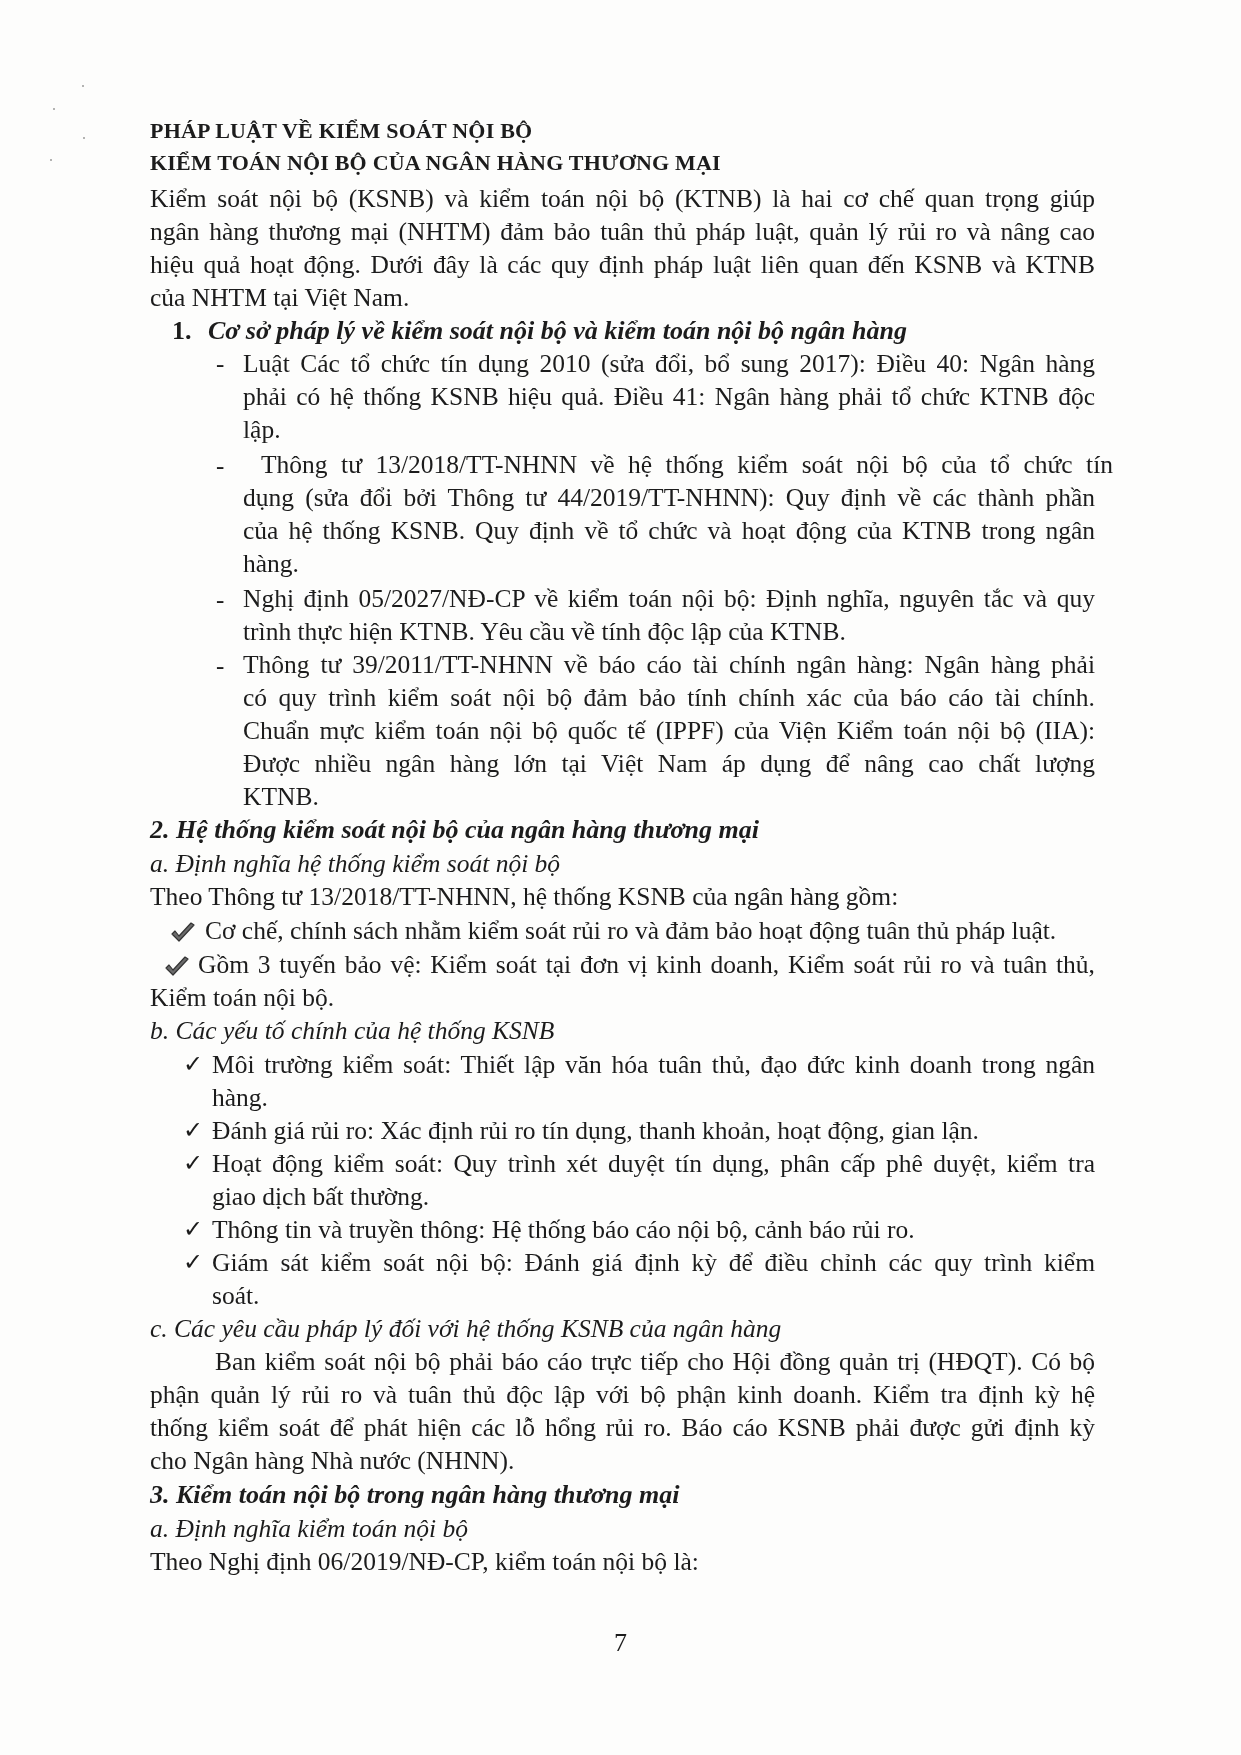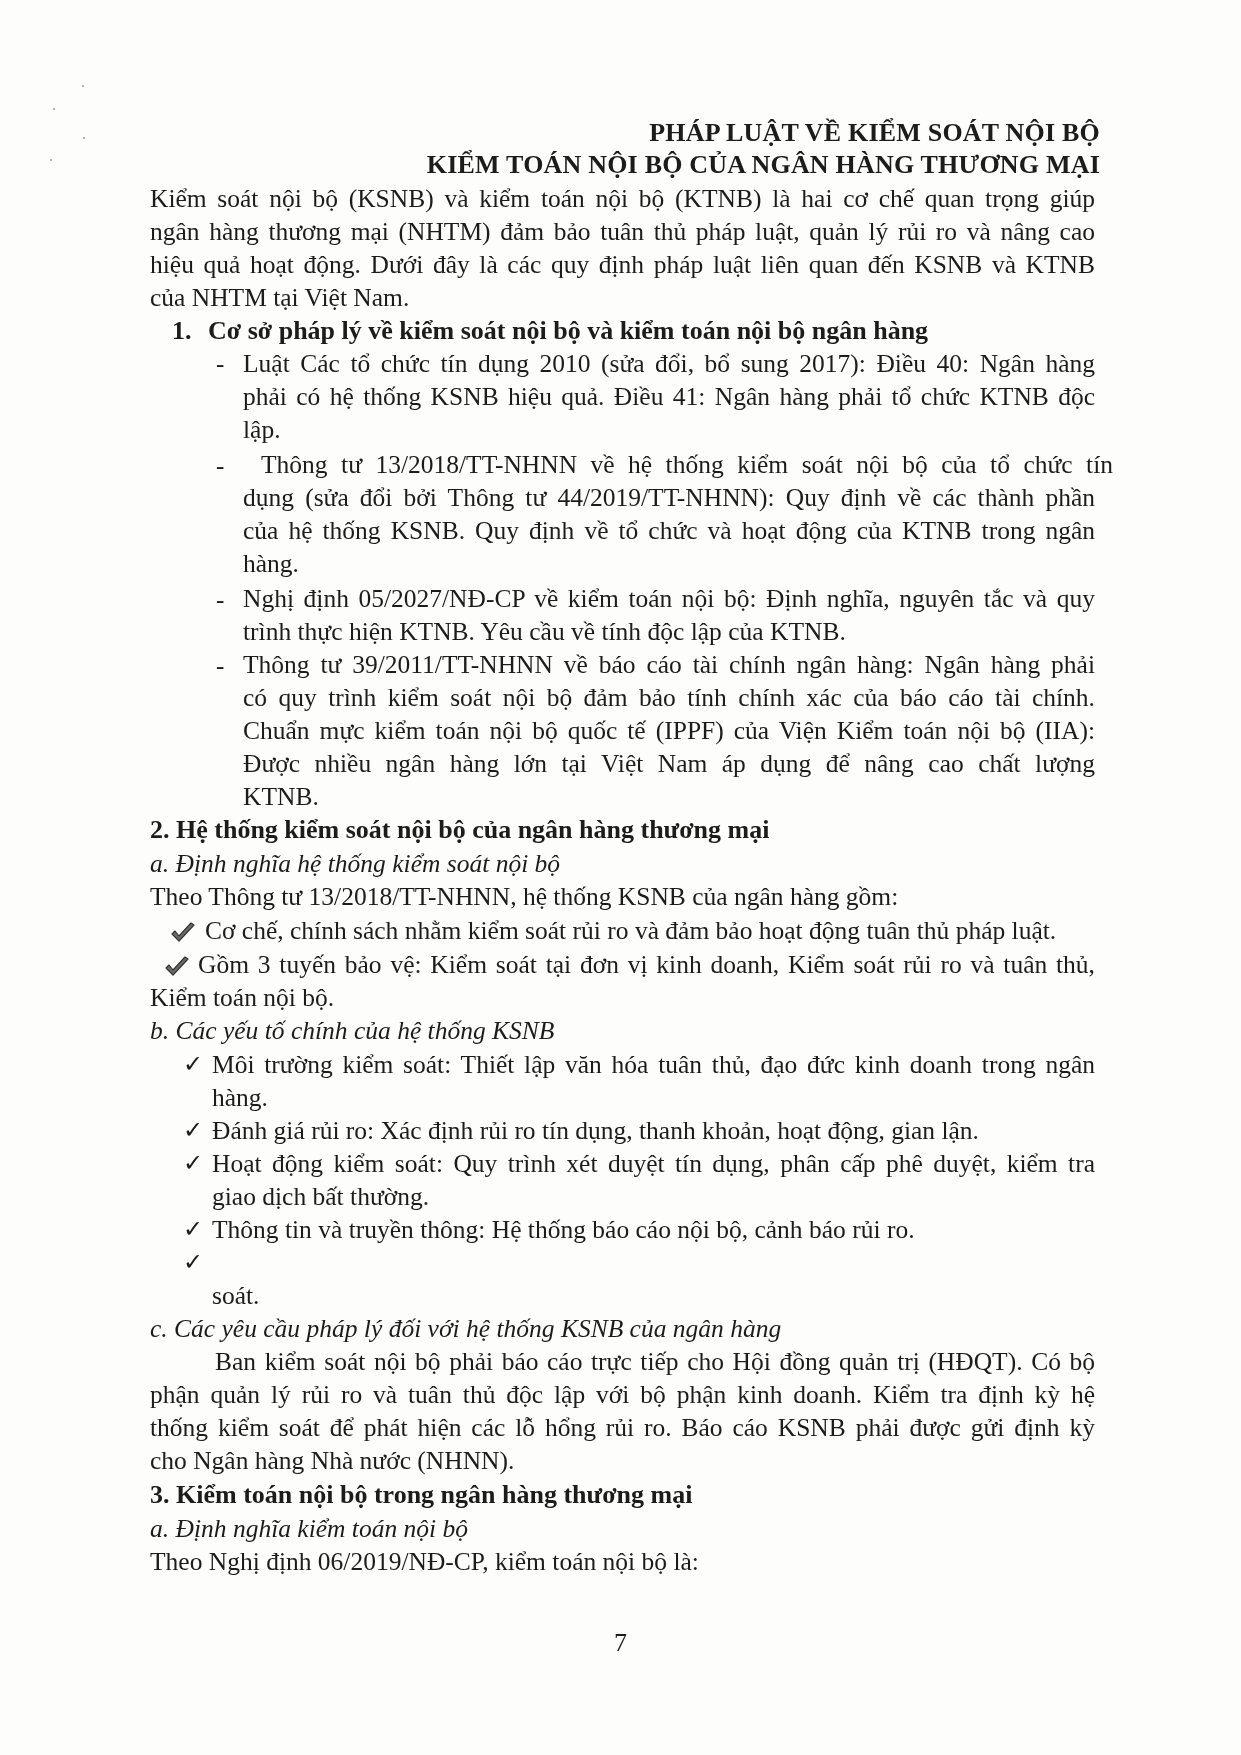--- a/index.html
+++ b/index.html
@@ -7,29 +7,29 @@
       width: 1241px; height: 1755px;
       background: #fdfdfc;
       position: relative; overflow: hidden;
       font-family: "Liberation Serif", "DejaVu Serif", serif;
       color: #1c1c1c;
     }
     .page { position: absolute; inset: 0; }
     .scan-dot { position: absolute; width: 2px; height: 2px; background: #9a9a9a; border-radius: 50%; }
     .title {
       position: absolute; left: 150px; width: 950px;
-      text-align: right; font-weight: bold; font-size: 26px;
+      text-align: left; font-weight: bold; font-size: 22px;
       letter-spacing: 0.2px; white-space: nowrap;
     }
     .line {
       position: absolute; font-size: 25.5px; line-height: 30px;
       white-space: nowrap;
     }
     .just { text-align: justify; text-align-last: justify; }
-    .bold { font-weight: bold; }
+    .bold { font-weight: bold; font-style: italic; }
     .ital { font-style: italic; }
     .num { position: absolute; font-size: 26px; font-weight: bold; }
     .dash { position: absolute; font-size: 25px; }
     .check-heavy {
       position: absolute; width: 26px; height: 22px;
     }
     .check-light { position: absolute; font-size: 24px; }
     .page-number {
       position: absolute; left: 0; width: 1241px; top: 1628px;
       text-align: center; font-size: 26px;
@@ -103,20 +103,21 @@
   <div class="line" style="left:212px;top:1116px">Đánh giá rủi ro: Xác định rủi ro tín dụng, thanh khoản, hoạt động, gian lận.</div>
 
   <div class="check-light" style="left:183px;top:1149px">✓</div>
   <div class="line just" style="left:212px;top:1149px;width:883px">Hoạt động kiểm soát: Quy trình xét duyệt tín dụng, phân cấp phê duyệt, kiểm tra</div>
   <div class="line" style="left:212px;top:1182px">giao dịch bất thường.</div>
 
   <div class="check-light" style="left:183px;top:1215px">✓</div>
   <div class="line" style="left:212px;top:1215px">Thông tin và truyền thông: Hệ thống báo cáo nội bộ, cảnh báo rủi ro.</div>
 
   <div class="check-light" style="left:183px;top:1248px">✓</div>
+  <div class="line just" style="left:212px;top:1248px;width:883px">Giám sát kiểm soát nội bộ: Đánh giá định kỳ để điều chỉnh các quy trình kiểm</div>
   <div class="line" style="left:212px;top:1281px">soát.</div>
 
   <div class="line ital" style="left:150px;top:1314px">c. Các yêu cầu pháp lý đối với hệ thống KSNB của ngân hàng</div>
   <div class="line just" style="left:150px;top:1380px;width:945px">phận quản lý rủi ro và tuân thủ độc lập với bộ phận kinh doanh. Kiểm tra định kỳ hệ</div>
   <div class="line just" style="left:215px;top:1347px;width:880px">Ban kiểm soát nội bộ phải báo cáo trực tiếp cho Hội đồng quản trị (HĐQT). Có bộ</div>
   <div class="line just" style="left:150px;top:1413px;width:945px">thống kiểm soát để phát hiện các lỗ hổng rủi ro. Báo cáo KSNB phải được gửi định kỳ</div>
   <div class="line" style="left:150px;top:1446px">cho Ngân hàng Nhà nước (NHNN).</div>
 
   <div class="line bold" style="left:150px;top:1480px;font-size:26px">3. Kiểm toán nội bộ trong ngân hàng thương mại</div>
   <div class="line ital" style="left:150px;top:1514px">a. Định nghĩa kiểm toán nội bộ</div>

